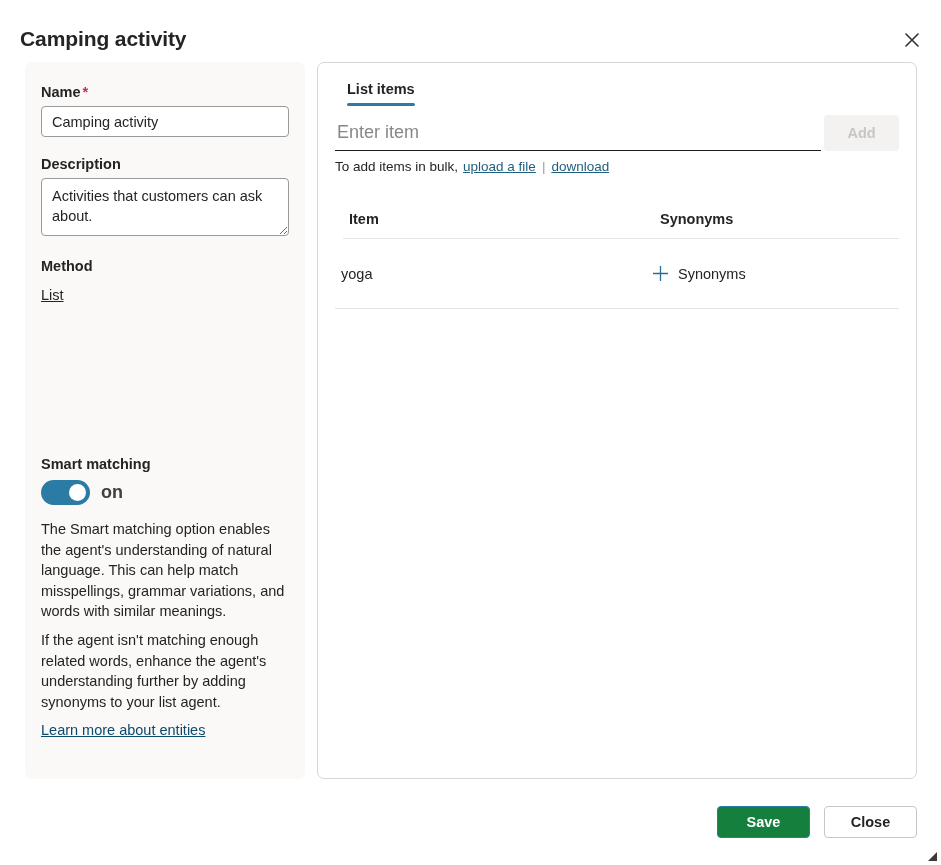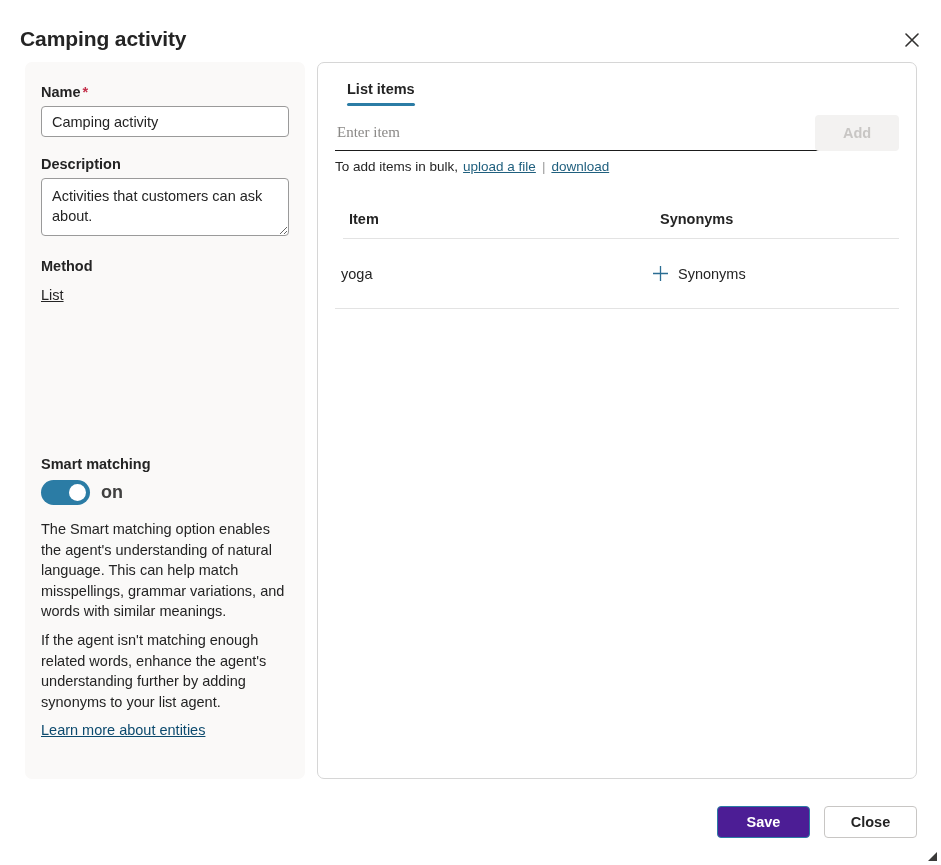--- a/index.html
+++ b/index.html
@@ -259,32 +259,32 @@
   .item-input {
     position: absolute;
     left: 0;
     top: 0;
     width: 486px;
     height: 33px;
     box-sizing: border-box;
     border: none;
     border-bottom: 1.5px solid #1b1b1b;
     background: transparent;
-    font-family: Liberation Serif, serif;
-    font-size: 15px;
+    font-family: Liberation Sans, sans-serif;
+    font-size: 18px;
     color: #242424;
     padding: 0 2px 3px 2px;
     outline: none;
   }
   .item-input::placeholder { color: #8a8886; }
   .add-btn {
     position: absolute;
     right: 0;
     top: -3px;
-    width: 84px;
+    width: 75px;
     height: 36px;
     border: none;
     border-radius: 4px;
     background: #f3f2f1;
     color: #c8c6c4;
     font-family: "Liberation Sans", sans-serif;
     font-size: 14.5px;
     font-weight: 600;
     cursor: default;
   }
@@ -366,21 +366,21 @@
     width: 93px;
     height: 32px;
     border-radius: 4px;
     font-family: "Liberation Sans", sans-serif;
     font-size: 14.5px;
     font-weight: 600;
     cursor: pointer;
     box-sizing: border-box;
   }
   .btn-primary {
-    background: #4c1d95;
+    background: #15803d;
     border: 1px solid #2b7ca5;
     color: #ffffff;
   }
   .btn-secondary {
     background: #ffffff;
     border: 1px solid #c8c6c4;
     color: #242424;
   }
 
   .resize-grip {

